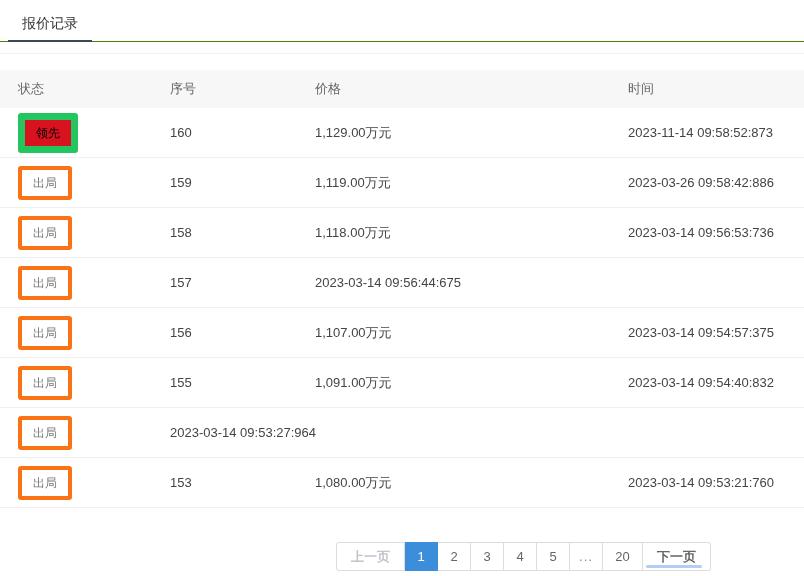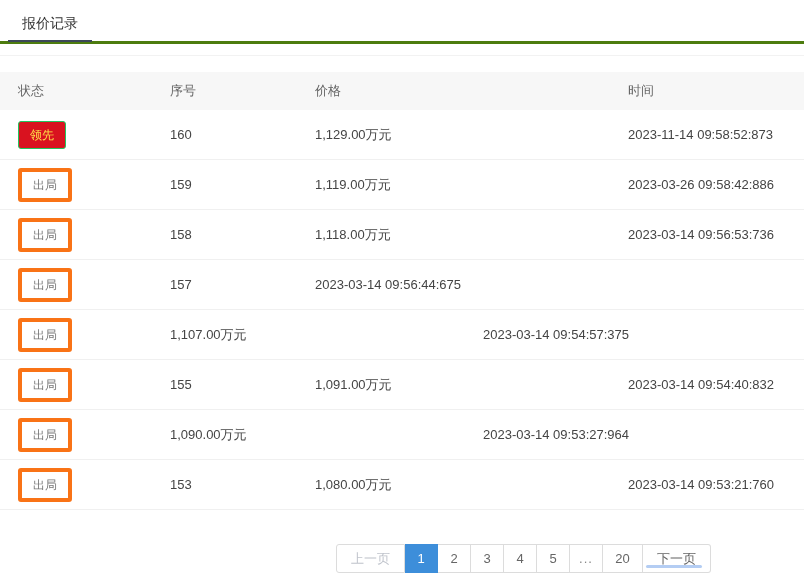--- a/index.html
+++ b/index.html
@@ -1,50 +1,50 @@
 <!DOCTYPE html>
 <html><head>
 <meta charset="utf-8">
 <style>
   * { margin: 0; padding: 0; box-sizing: border-box; }
   html, body { width: 804px; height: 576px; background: #fff; overflow: hidden; }
   body { font-family: "Liberation Sans", "DejaVu Sans", sans-serif; position: relative; }
 
   
-  .tabbar { padding-top: 10px; border-bottom: 3px solid #4d7c0f; }
+  .tabbar { padding-top: 10px; border-bottom: 1px solid #4d7c0f; }
   .tab {
     display: inline-block; margin-left: 8px; padding: 5px 14px 7px;
     font-size: 14px; color: #333; border-bottom: 2px solid #3c4858;
     margin-bottom: -1px; cursor: pointer;
   }
   .subline { height: 12px; border-bottom: 1px solid #f2f2f2; }
 
   
   .table { margin-top: 16px; }
   .thead { display: flex; align-items: center; height: 38px; background: #f7f7f7; color: #666; font-size: 13px; }
   .trow  { display: flex; align-items: center; height: 50px; border-bottom: 1px solid #f0f0f0; color: #444; font-size: 13px; }
   .c-status { width: 170px; padding-left: 18px; }
   .c-seq    { width: 145px; }
   .c-price  { width: 313px; }
   .c-time   { flex: 1; padding-right: 22px; }
 
   .badge { display: inline-block; font-size: 12px; border-radius: 3px; line-height: 1; }
-  .badge-lead { background: #d9121f; color: #fde047; border: 1px solid #22c55e; padding: 7px 11px; }
+  .badge-lead { background: #d9121f; color: #000000; border: 7px solid #22c55e; padding: 7px 11px; }
   .badge-out  { background: #fff; color: #777; border: 4px solid #f97316; padding: 7px 11px; }
 
   
   .pagination { display: flex; margin: 34px 0 0 336px; }
   .pbtn {
     min-width: 33px; height: 29px; line-height: 27px; padding: 0;
     background: #fff; border: 1px solid #dcdcdc; border-left: none;
     text-align: center; font-size: 13px; color: #666; cursor: pointer; user-select: none;
   }
   .pbtn.first { border-left: 1px solid #dcdcdc; border-radius: 3px 0 0 3px; }
   .pbtn.last  { border-radius: 0 3px 3px 0; }
-  .pbtn.wide  { padding: 0 14px; }
+  .pbtn.wide  { padding: 0 14px; font-weight: bold; }
   .pbtn.num20 { min-width: 40px; }
   .pbtn.active { background: #3d8eda; border-color: #3d8eda; color: #fff; }
   .pbtn.disabled { color: #c0c4cc; cursor: default; }
   .pbtn.ellipsis { letter-spacing: 1px; color: #888; }
 
   .bottom-artifact {
     position: absolute; left: 646px; top: 565px; width: 56px; height: 3px;
     background: rgba(88, 145, 228, 0.45); border-radius: 2px;
   }
 </style>
@@ -96,38 +96,38 @@
       <span class="badge badge-out">出局</span>
     </div>
     <div class="c-seq">157</div>
     <div class="c-time">2023-03-14 09:56:44:675</div>
   </div>
 
   <div class="trow">
     <div class="c-status">
       <span class="badge badge-out">出局</span>
     </div>
+    <div class="c-seq">156</div>
     <div class="c-price">1,107.00万元</div>
     <div class="c-time">2023-03-14 09:54:57:375</div>
   </div>
 
   <div class="trow">
     <div class="c-status">
       <span class="badge badge-out">出局</span>
     </div>
     <div class="c-seq">155</div>
     <div class="c-price">1,091.00万元</div>
     <div class="c-time">2023-03-14 09:54:40:832</div>
   </div>
 
   <div class="trow">
     <div class="c-status">
       <span class="badge badge-out">出局</span>
     </div>
-    <div class="c-price">1,090.00万元</div>
     <div class="c-time">2023-03-14 09:53:27:964</div>
   </div>
 
   <div class="trow">
     <div class="c-status">
       <span class="badge badge-out">出局</span>
     </div>
     <div class="c-seq">153</div>
     <div class="c-price">1,080.00万元</div>
     <div class="c-time">2023-03-14 09:53:21:760</div>

